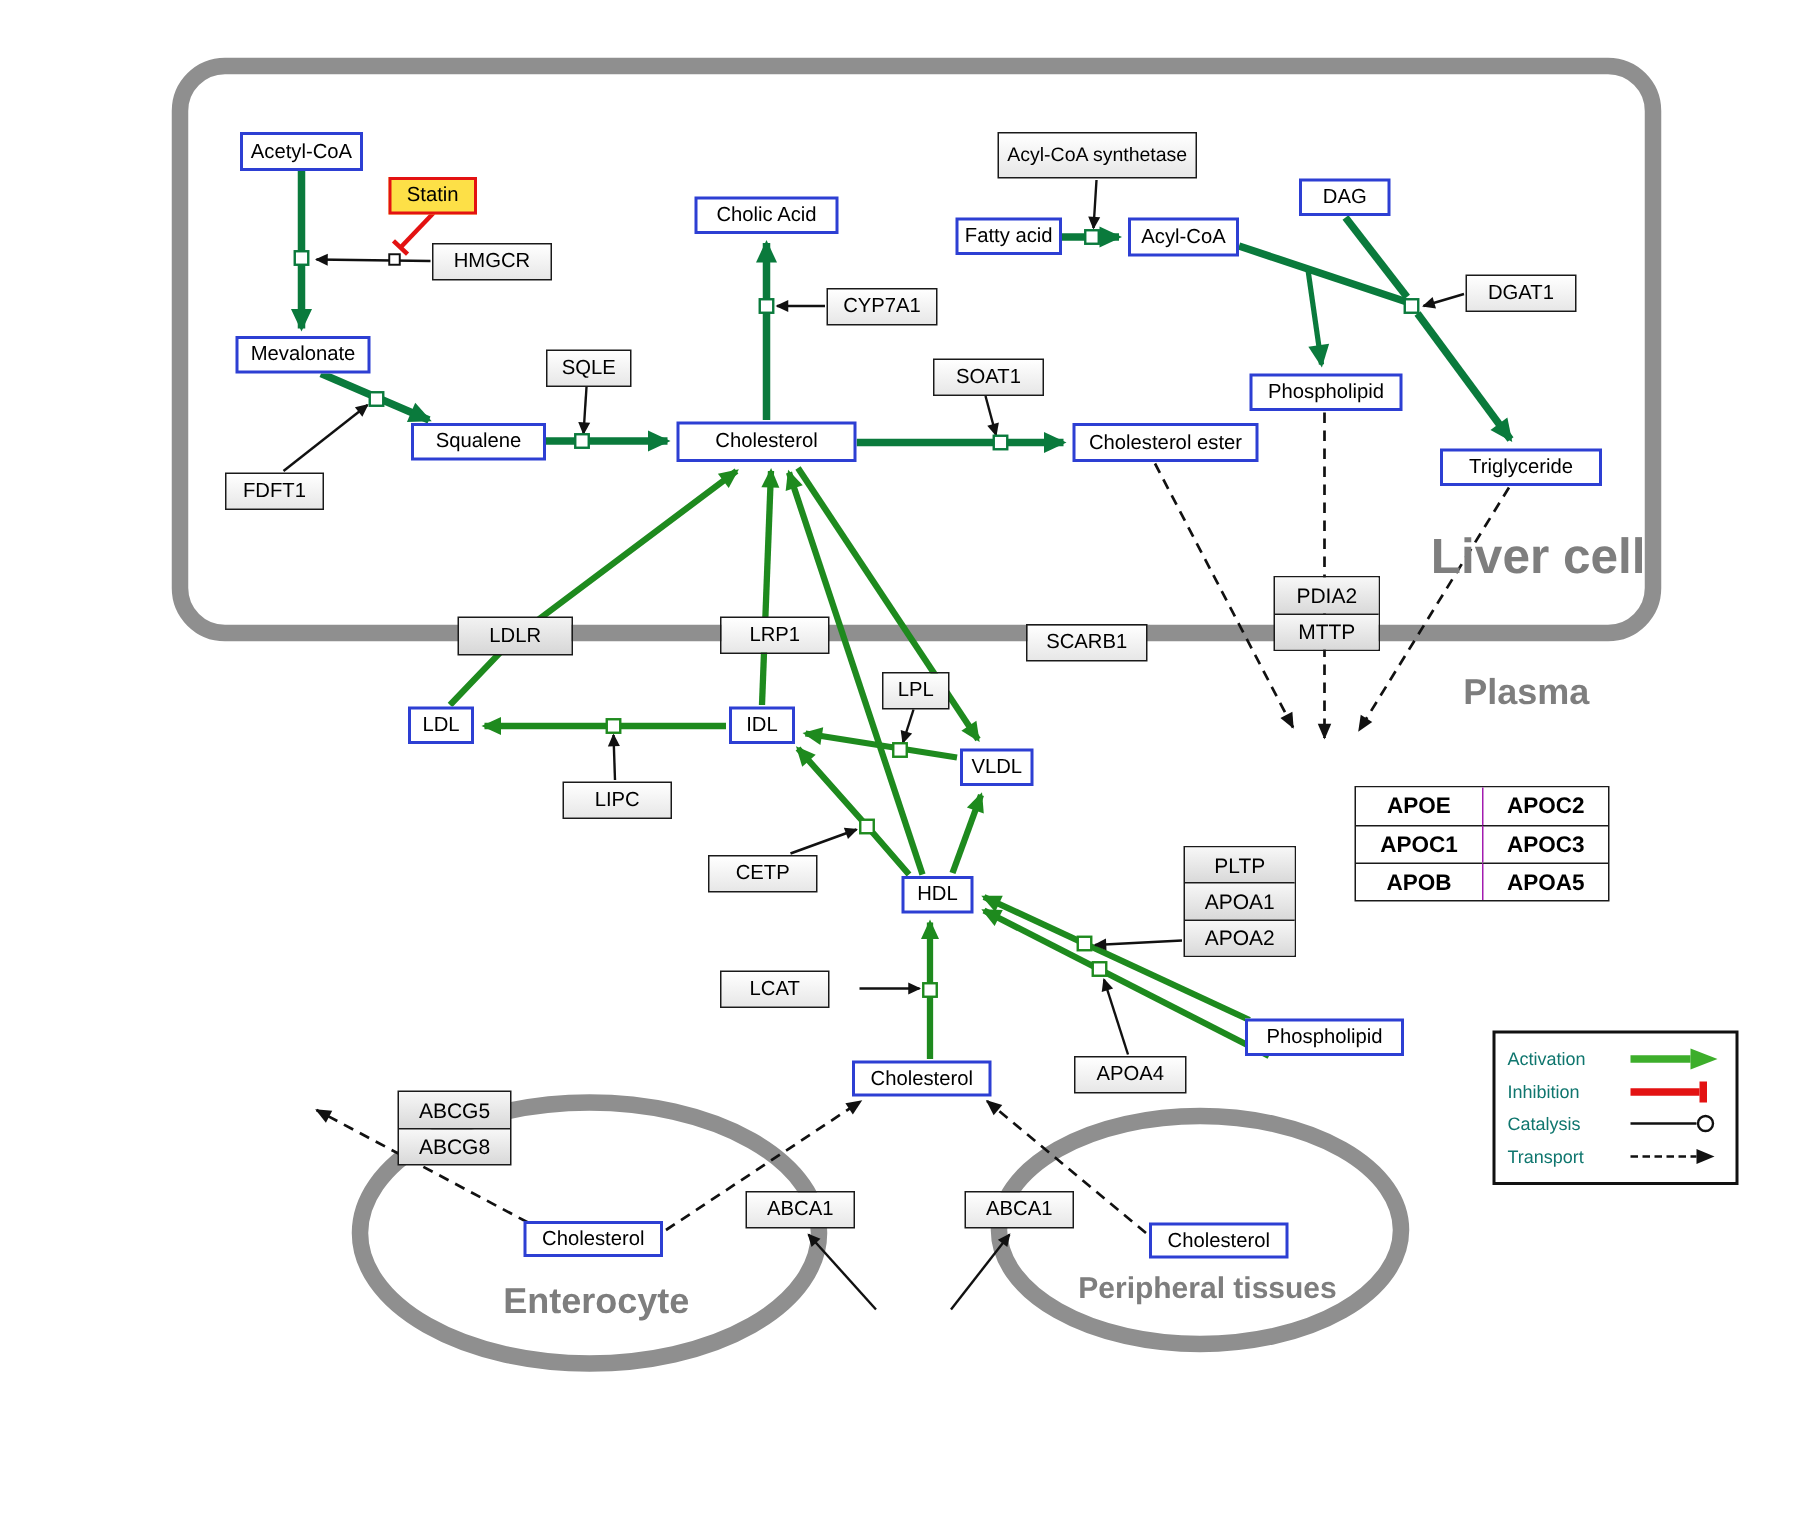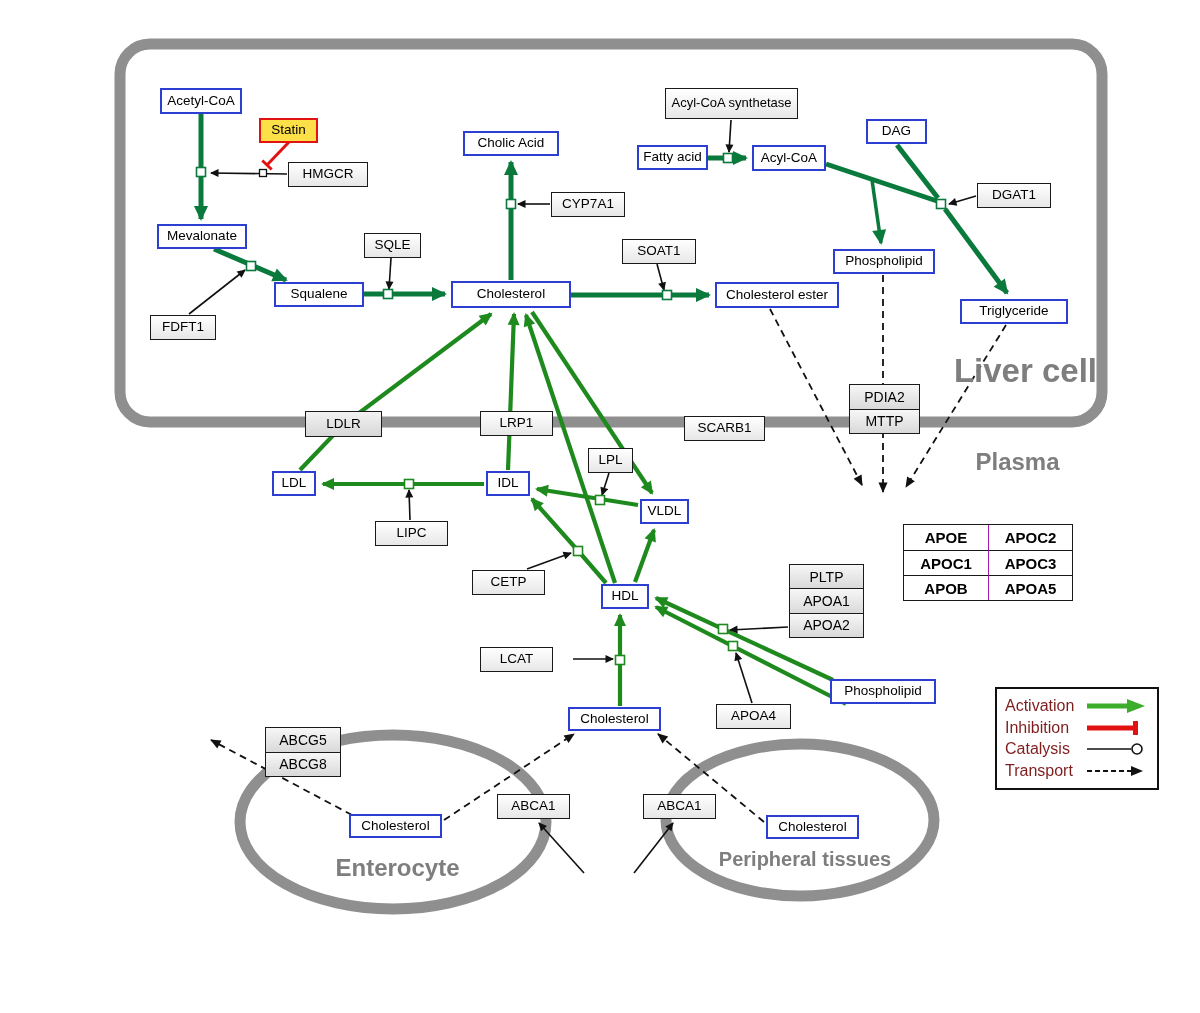--- a/index.html
+++ b/index.html
@@ -46,21 +46,21 @@
   .lbl-plasma { left:965px; top:448px; width:105px; font-size:24px; text-align:center; }
   .lbl-entero { left:330px; top:854px; width:135px; font-size:24px; text-align:center; }
   .lbl-peri   { left:700px; top:848px; width:210px; font-size:20px; text-align:center; }
 
   #legend {
     position:absolute; left:995px; top:687px; width:164px; height:103px;
     box-sizing:border-box; border:2px solid #111; background:#fff;
     padding:7px 8px; display:flex; flex-direction:column; justify-content:space-between;
   }
   .lrow { display:flex; align-items:center; justify-content:space-between; height:20px; }
-  .lrow .ltxt { font-size:16px; color:#7f1d1d; }
+  .lrow .ltxt { font-size:12px; color:#0f766e; }
 </style>
 </head>
 <body>
 
 <div id="canvas">
 
   <svg id="edges" width="1200" height="1013" viewBox="0 0 1200 1013">
     <defs>
       <marker id="mA-liver" markerUnits="userSpaceOnUse" markerWidth="18" markerHeight="16" refX="14" refY="8" orient="auto">
         <path d="M1,1 L16,8 L1,15 Z" fill="#0a7a3c"></path>

